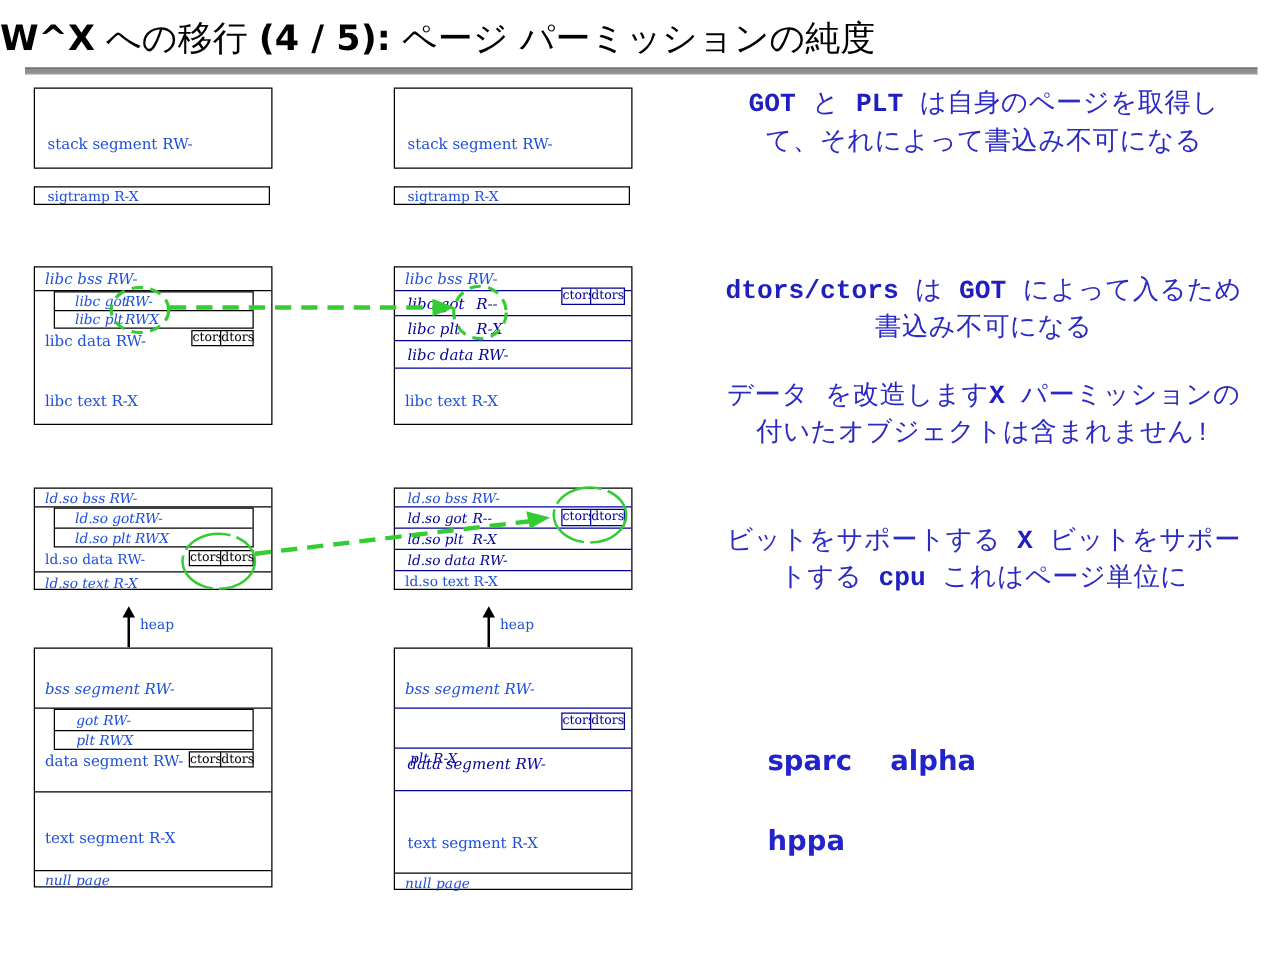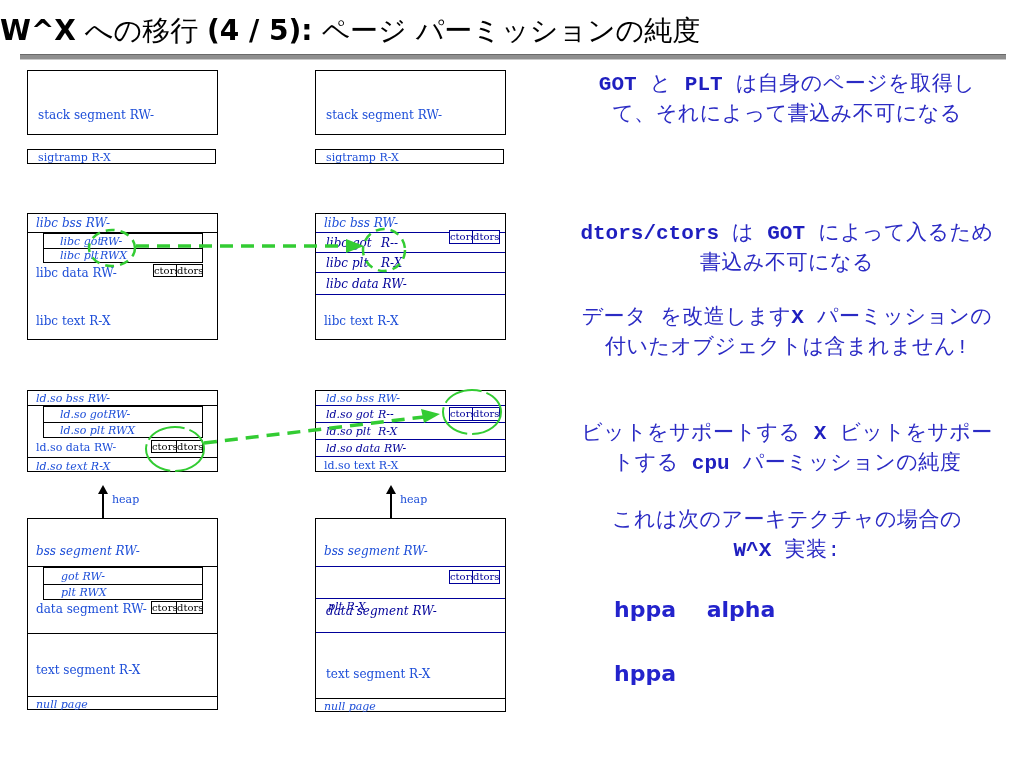--- a/index.html
+++ b/index.html
@@ -204,19 +204,18 @@
     <ellipse cx="472" cy="412" rx="29" ry="22" fill="none" stroke="#33cc33" stroke-width="2" stroke-dasharray="40 5"></ellipse>
   </svg>
 
   <div class="note" style="top:70px"><span class="em">GOT</span><span> と </span><span class="em">PLT</span><span> は自身のページを取得して、それによって書込み不可になる</span></div>
 
 
   <div class="note" style="top:219px"><span class="em">dtors/ctors</span><span> は </span><span class="em">GOT</span><span> によって入るため書込み不可になる</span></div>
 
   <div class="note" style="top:303px"><span>データ を改造します</span><span class="em">X</span><span> パーミッションの付いたオブジェクトは含まれません!</span></div>
 
-  <div class="note" style="top:419px"><span>ビットをサポートする </span><span class="em">X</span><span> ビットをサポートする </span><span class="em">cpu</span><span> パーミッションの純度</span></div>
-
-  <div class="note" style="top:506px"><span>これは次のアーキテクチャの場合の</span><br><span class="em">W^X</span><span> 実装:</span></div>
-
-  <div class="arch" style="top:594px"><span>hppa    alpha</span><br><br><span>hppa</span></div>
+  <div class="note" style="top:419px"><span>ビットをサポートする </span><span class="em">X</span><span> ビットをサポートする </span><span class="em">cpu</span><span> これはページ単位に</span></div>
+
+
+  <div class="arch" style="top:594px"><span>sparc    alpha</span><br><br><span>hppa</span></div>
 
 </div>
 
 </body></html>

